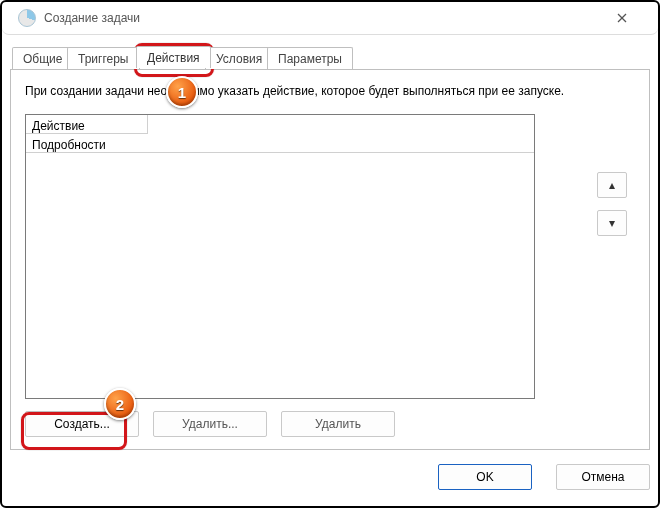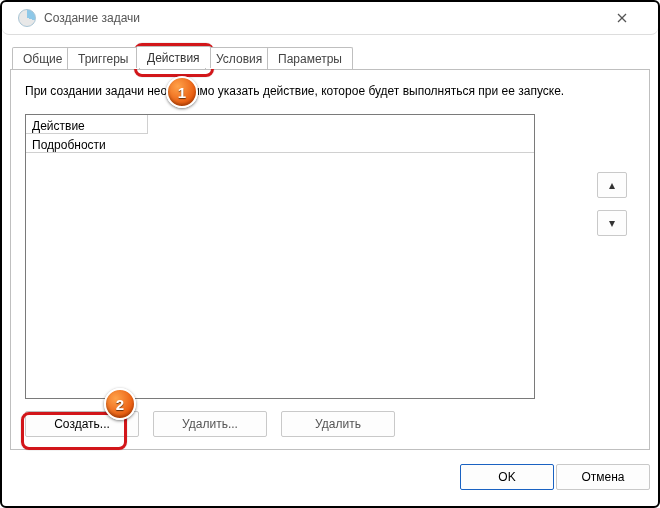--- a/index.html
+++ b/index.html
@@ -171,21 +171,21 @@
     justify-content: center;
     color: #555;
   }
   .btn.enabled { color: #000; }
 
   .dlg-buttons {
     position: absolute;
     right: 0;
     bottom: 8px;
     display: flex;
-    gap: 2px;
+    gap: 24px;
   }
   .dlgbtn {
     height: 24px;
     width: 92px;
     border: 1px solid #c9c9c9;
     border-radius: 2px;
     background: #fdfdfd;
     display: flex;
     align-items: center;
     justify-content: center;

